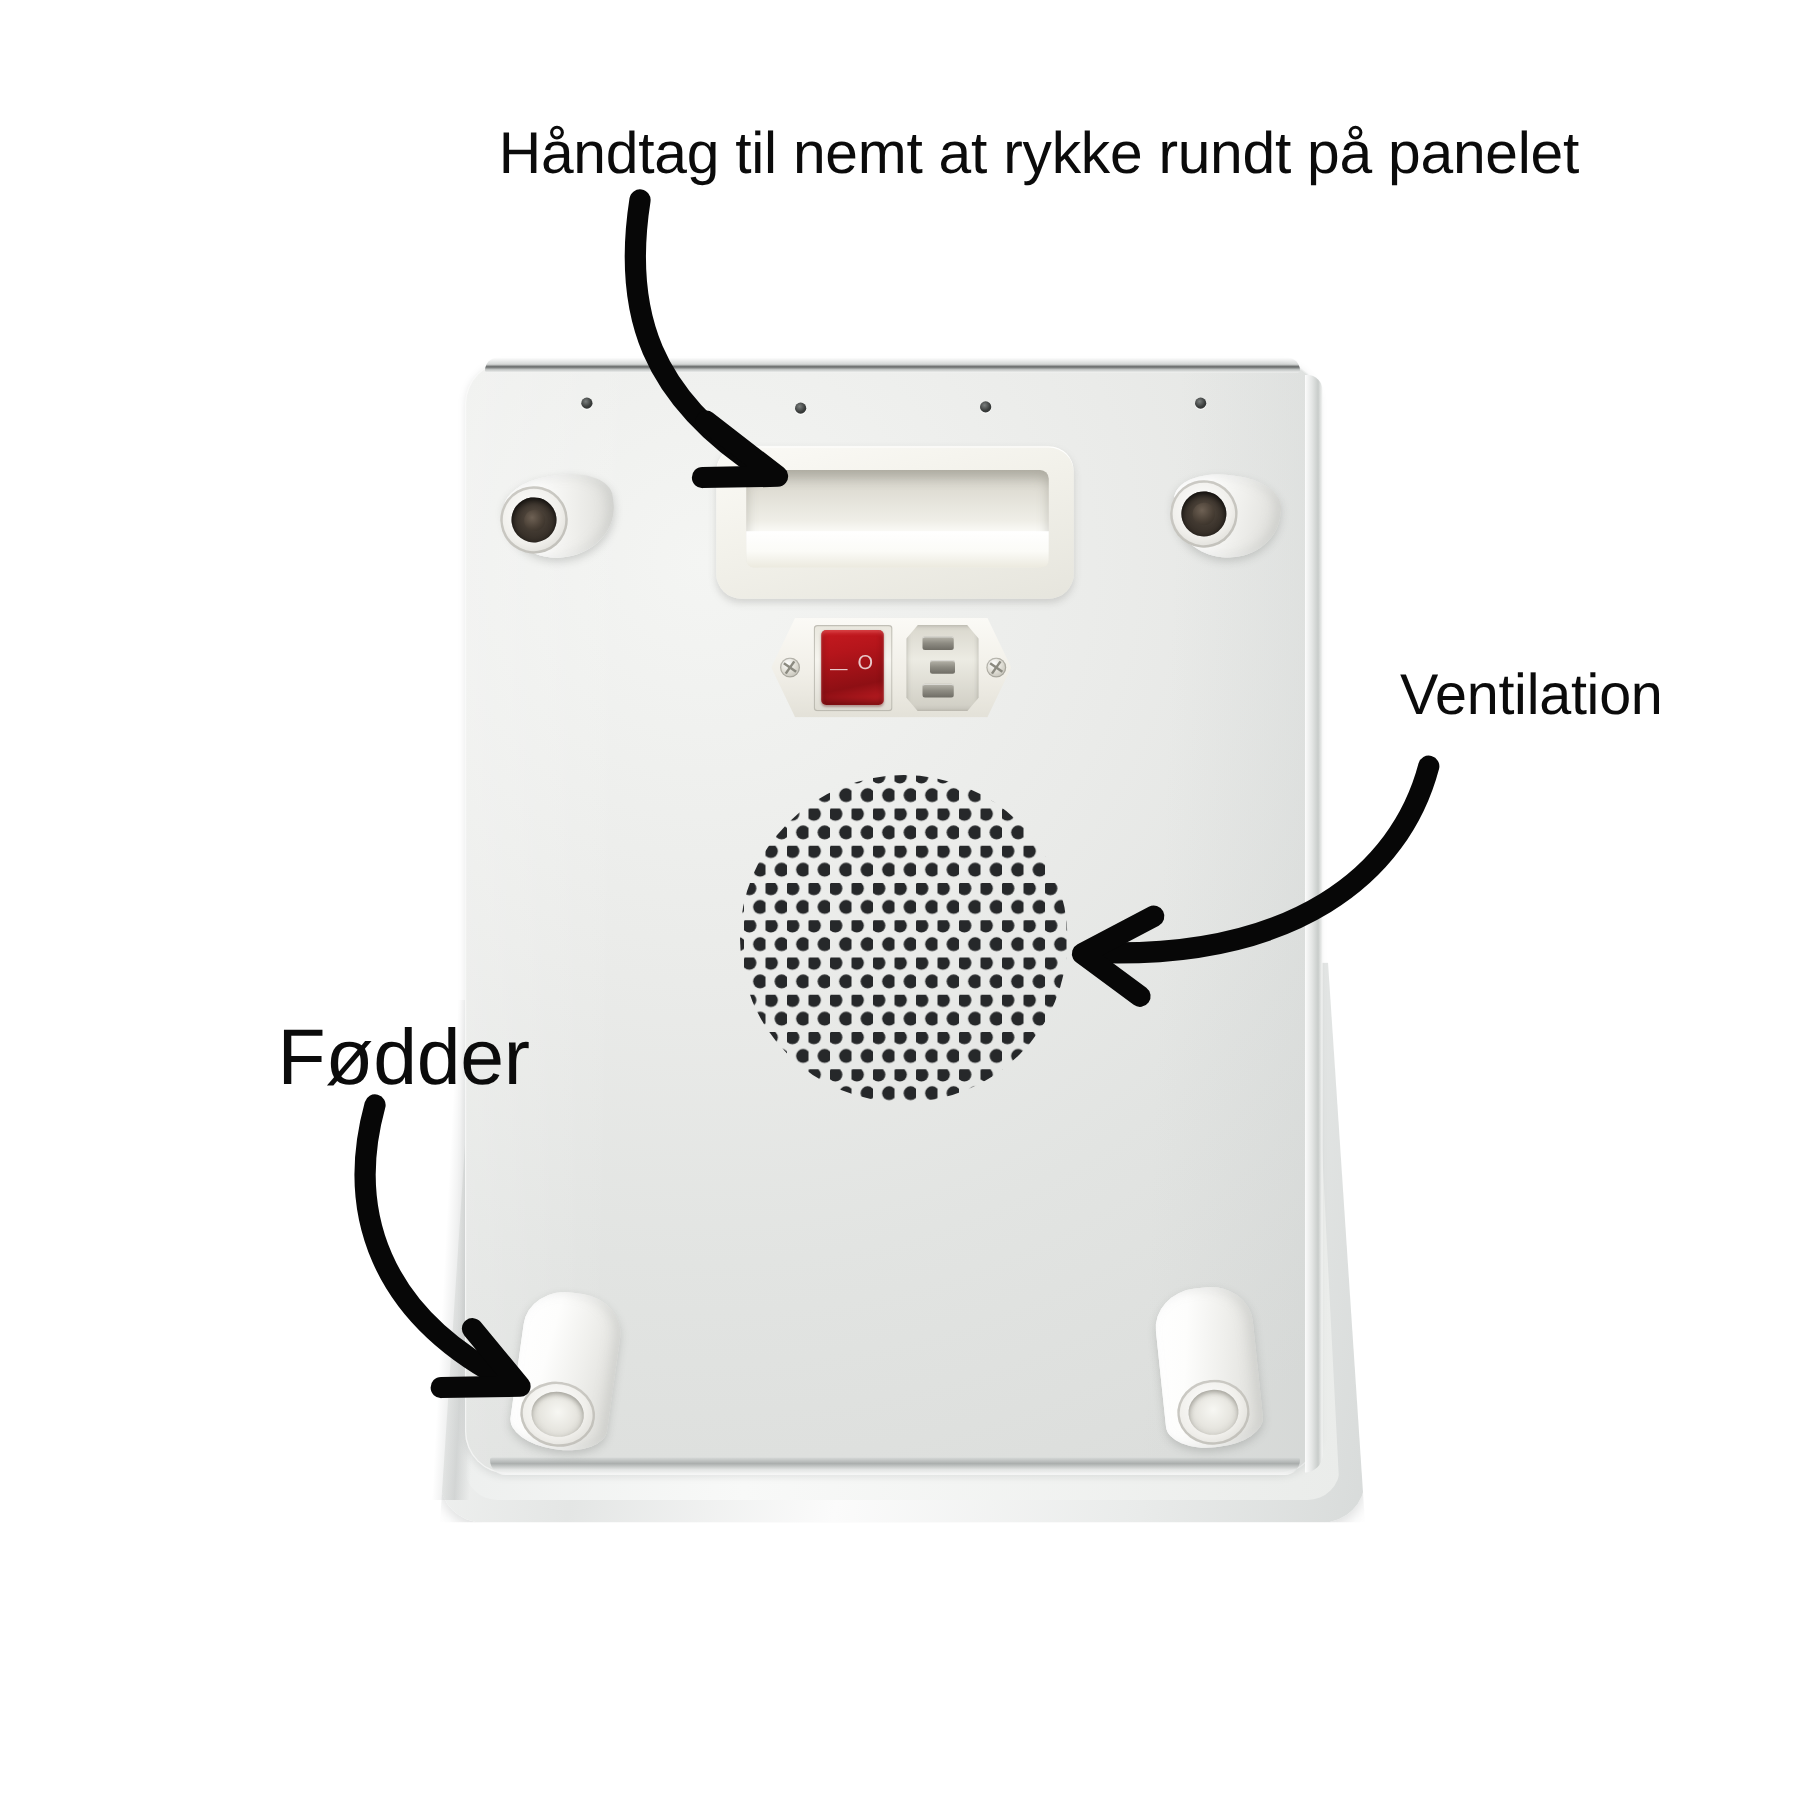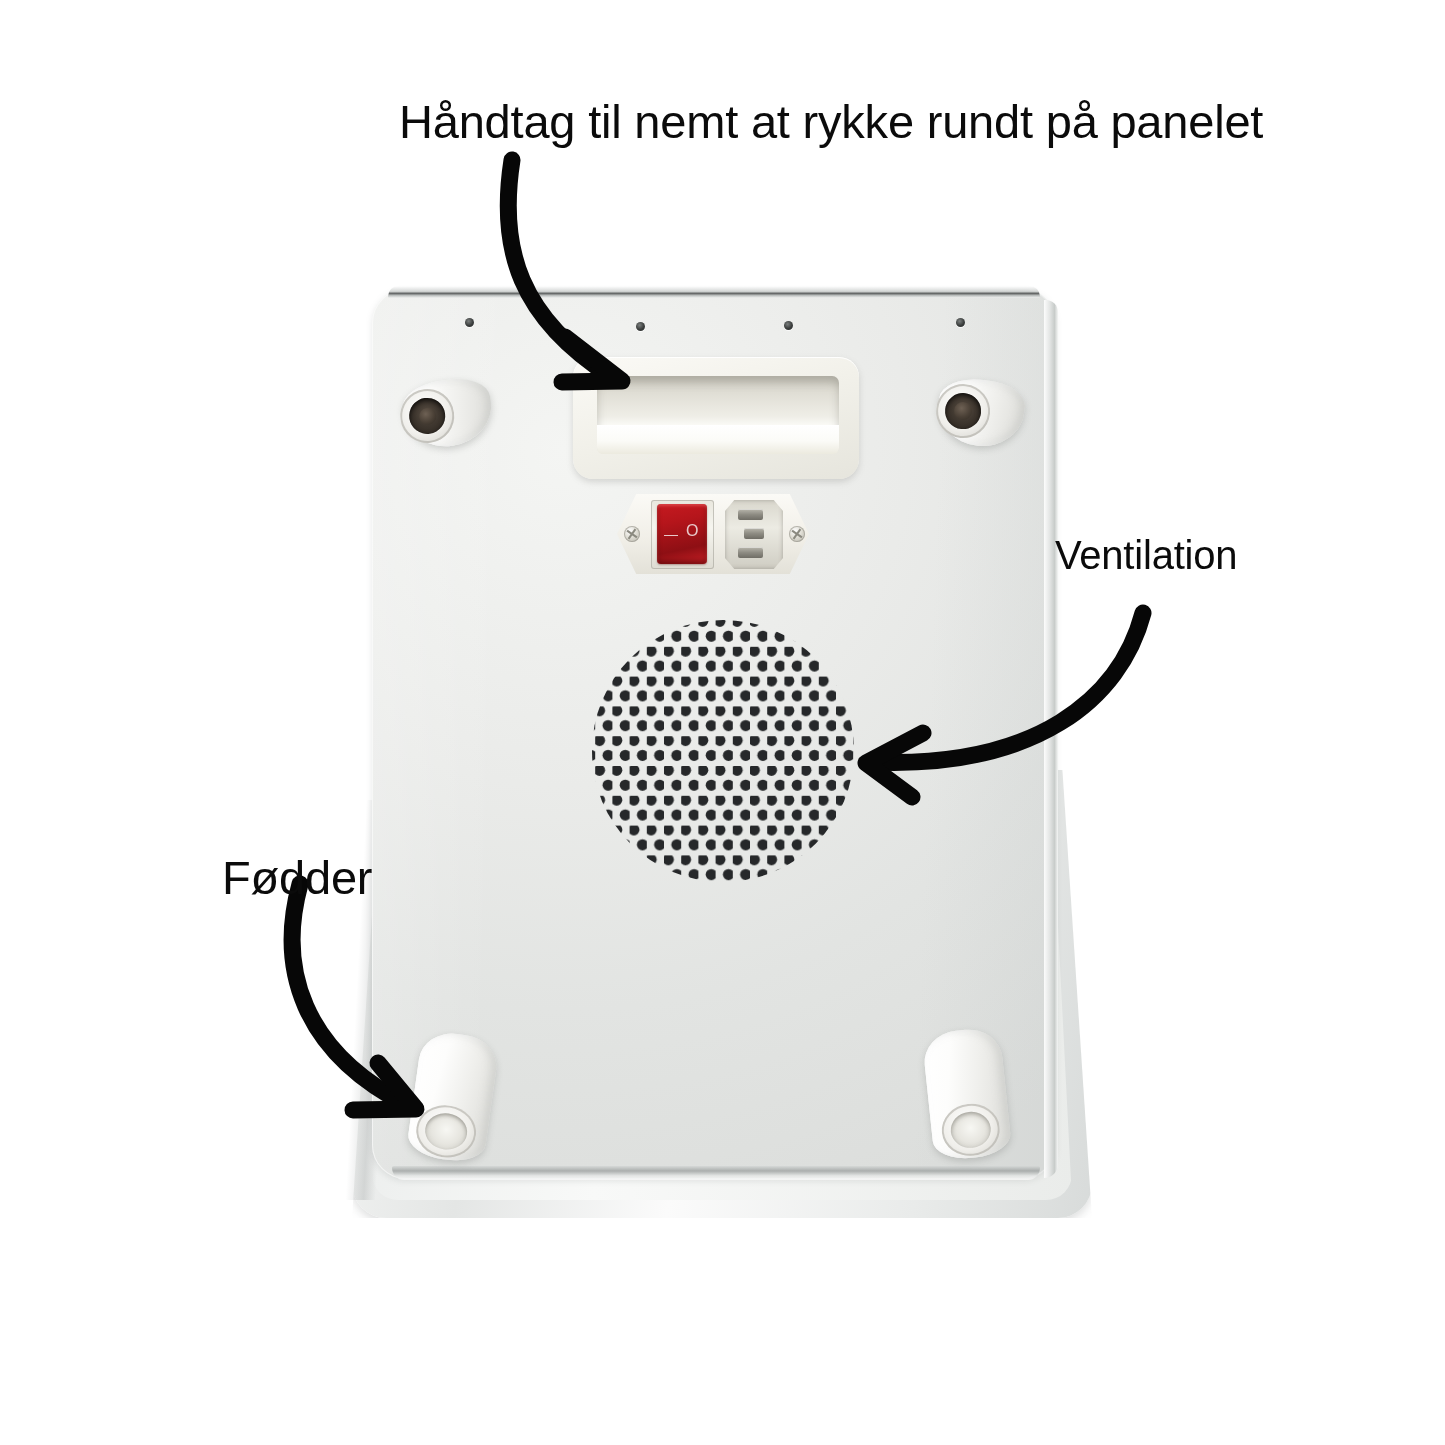--- a/index.html
+++ b/index.html
@@ -25,29 +25,29 @@
     white-space: nowrap;
     letter-spacing: -0.2px;
   }
   #label-handle {
     left: 399px;
     top: 96px;
     font-size: 47px;
     line-height: 52px;
   }
   #label-ventilation {
-    left: 1055px;
+    left: 1120px;
     top: 529px;
-    font-size: 40px;
+    font-size: 46px;
     line-height: 52px;
   }
   #label-feet {
     left: 222px;
-    top: 852px;
-    font-size: 47px;
+    top: 820px;
+    font-size: 63px;
     line-height: 52px;
   }
 
   
   #arrows-svg {
     position: absolute;
     left: 0;
     top: 0;
     width: 1445px;
     height: 1445px;

